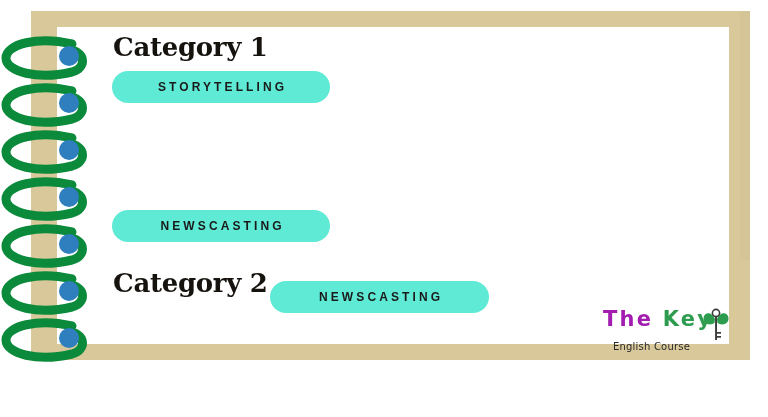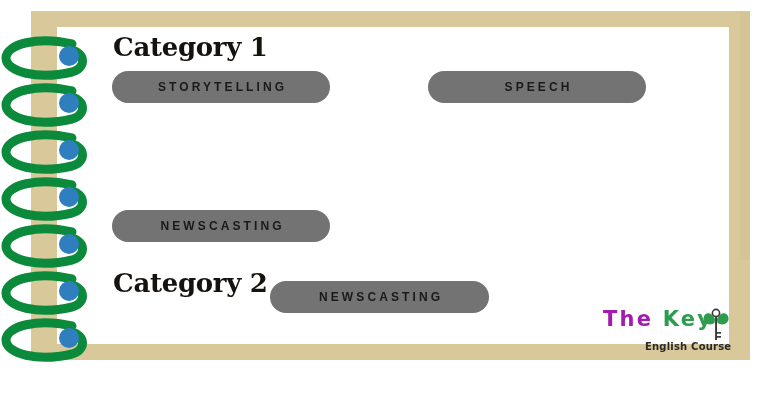--- a/index.html
+++ b/index.html
@@ -77,21 +77,21 @@
     left: 113px;
     top: 268px;
     font-size: 26px;
   }
 
   
   .pill {
     position: absolute;
     height: 32px;
     border-radius: 16px;
-    background: #737373;
+    background: #5eead4;
     display: flex;
     align-items: center;
     justify-content: center;
   }
   .pill-label {
     font-family: "Liberation Sans", sans-serif;
     font-size: 12px;
     font-weight: 600;
     letter-spacing: 3.1px;
     color: #1a1a1a;
@@ -124,25 +124,24 @@
     line-height: 24px;
   }
   .logo-the { color: #a21caf; }
   .logo-key { color: #2e9c4e; }
   .logo-sub {
     position: absolute;
     left: 10px;
     top: 34px;
     font-family: "DejaVu Sans", sans-serif;
     font-size: 10px;
-    font-weight: 700;
+    font-weight: 400;
     color: #2a2a2a;
     letter-spacing: 0.2px;
     white-space: nowrap;
-    margin-left: 32px;
   }
   .logo-key-icon {
     position: absolute;
     left: 98px;
     top: 0px;
     width: 30px;
     height: 40px;
   }
 </style>
 </head>
@@ -175,23 +174,20 @@
       <circle cx="69" cy="338" r="10"></circle>
     </g>
   </svg>
 
   <div class="heading" id="heading-cat1">Category 1</div>
 
   <div class="pill" id="pill-storytelling">
     <span class="pill-label">STORYTELLING</span>
   </div>
 
-  <div class="pill" id="pill-speech">
-    <span class="pill-label">SPEECH</span>
-  </div>
 
   <div class="pill" id="pill-newscasting">
     <span class="pill-label">NEWSCASTING</span>
   </div>
 
 
   <div class="heading" id="heading-cat2">Category 2</div>
 
   <div class="pill" id="pill-newscasting2">
     <span class="pill-label">NEWSCASTING</span>

